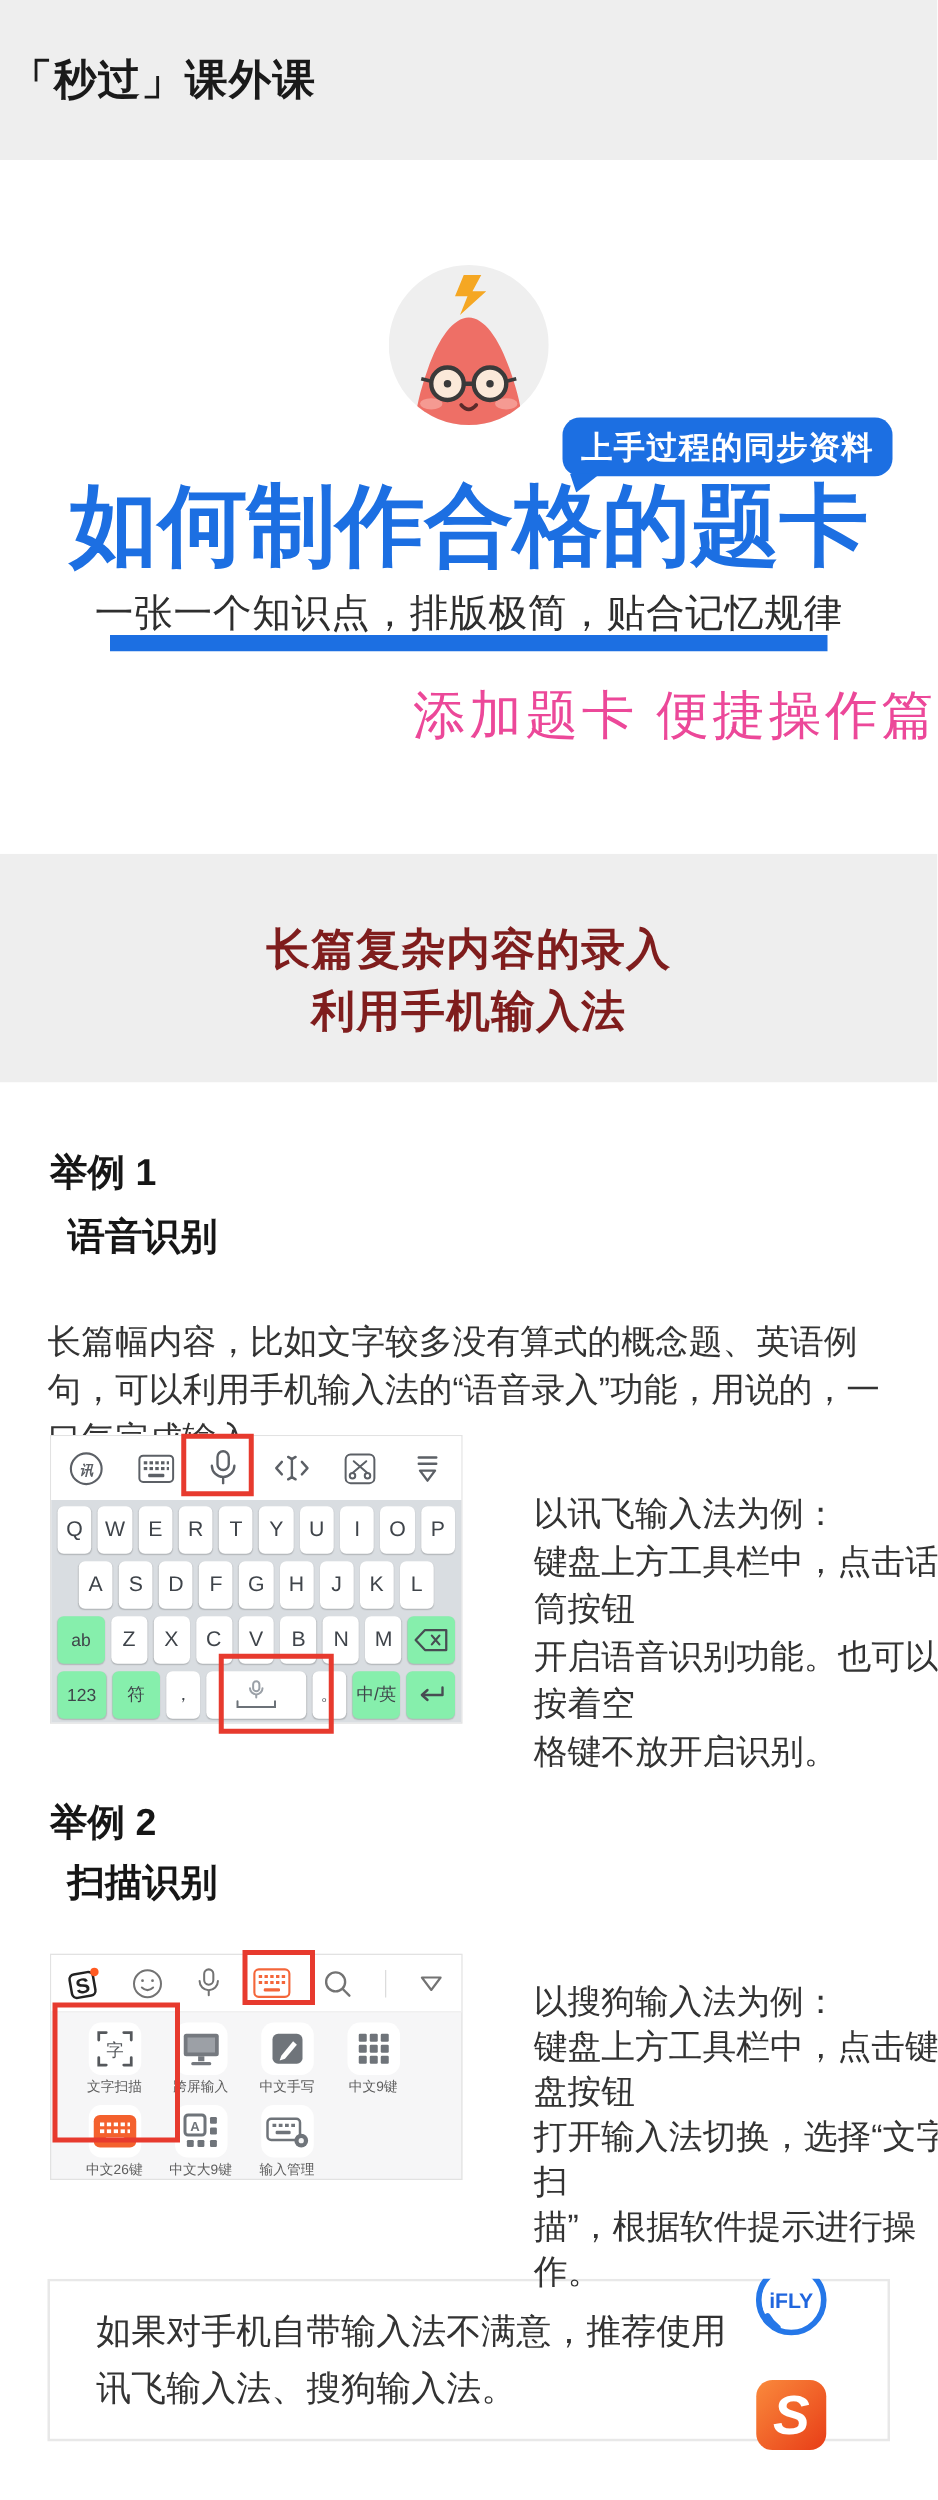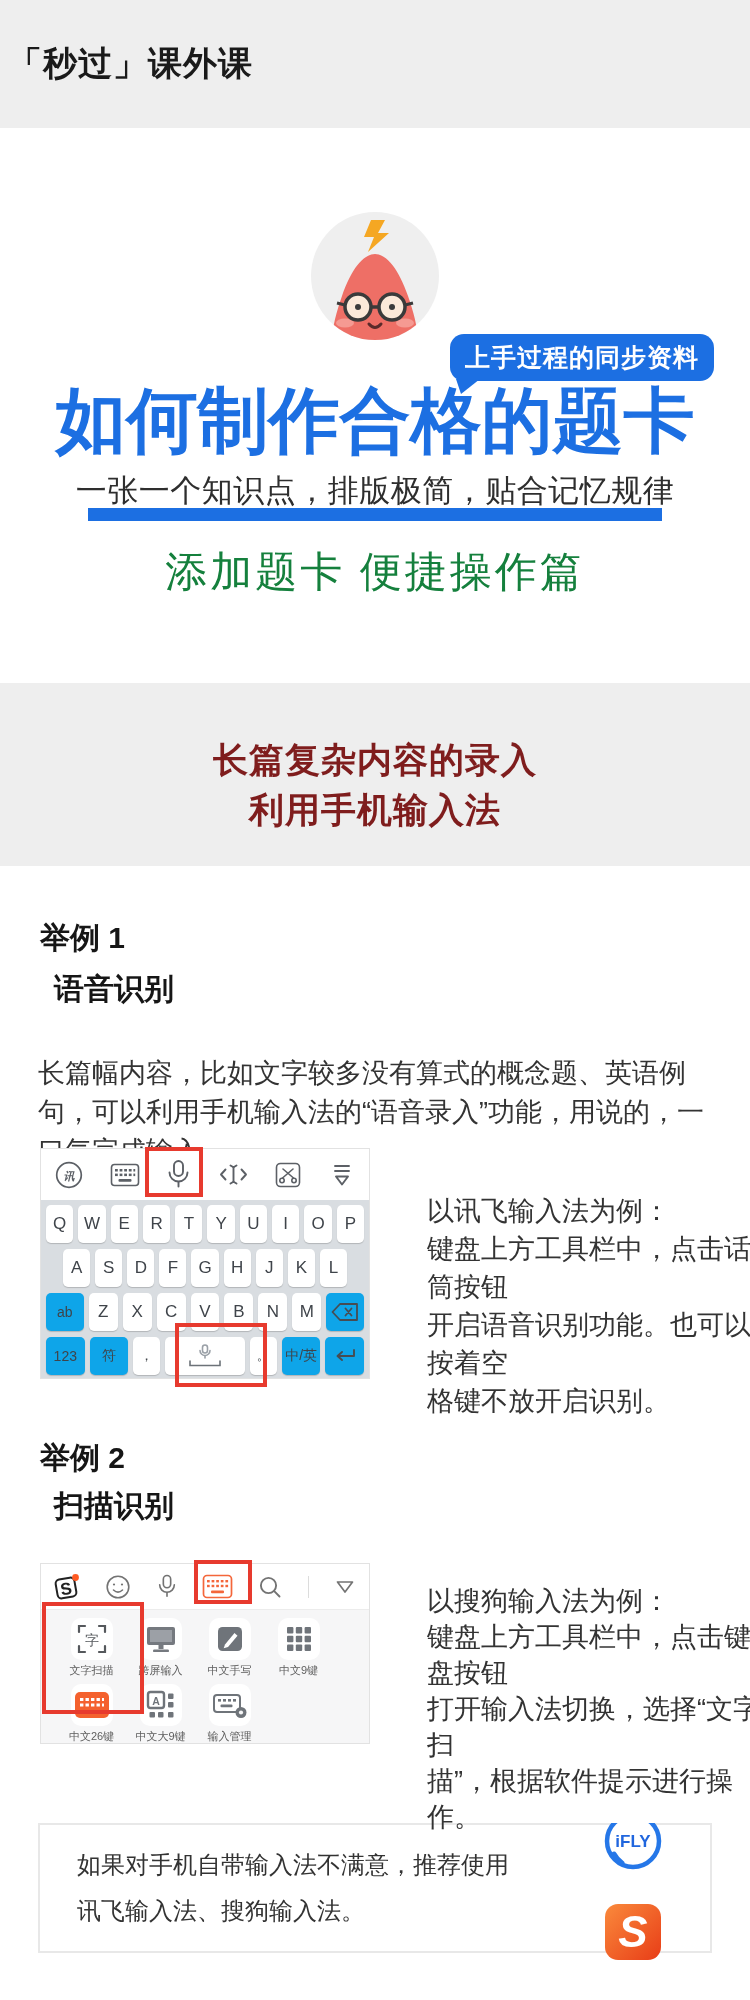--- a/index.html
+++ b/index.html
@@ -25,22 +25,22 @@
   .mascot{position:absolute;left:311px;top:84px;width:128px;height:128px;}
   .badge{position:absolute;left:450px;top:206px;height:47px;background:var(--accent);
     color:#fff;font-size:25px;font-weight:bold;border-radius:14px;padding:0 15px;
     display:flex;align-items:center;letter-spacing:1px;}
   .badge-tail{position:absolute;left:6px;bottom:-13px;width:24px;height:15px;}
   .hero-title{position:absolute;top:246px;width:100%;text-align:center;
     font-size:71px;font-weight:bold;color:var(--accent);letter-spacing:0;}
   .hero-sub{position:absolute;top:342px;width:100%;text-align:center;
     font-size:31px;font-weight:500;color:#2e2e2e;letter-spacing:0.5px;}
   .hero-bar{position:absolute;top:380px;left:88px;width:574px;height:13px;background:var(--accent);}
-  .hero-sec{position:absolute;top:416px;width:100%;text-align:center;
-    font-size:42px;font-weight:500;color:#15803d;letter-spacing:3px;}
+  .hero-sec{position:absolute;top:416px;width:100%;text-align:right;
+    font-size:42px;font-weight:500;color:#ec4899;letter-spacing:3px;}
   
   .banner{height:183px;background:#eeeeee;text-align:center;padding-top:52px;}
   .banner div{font-size:35px;font-weight:bold;line-height:50px;color:#7f1d1d;letter-spacing:1px;}
   
   .ex{position:relative;background:#fff;}
   .ex1{height:564px;}
   .ex2{height:393px;}
   .ex-label{position:absolute;left:40px;font-size:30px;font-weight:bold;color:#161616;}
   .ex-title{position:absolute;left:54px;font-size:30px;font-weight:bold;color:#161616;}
   .ex1 .ex-label{top:52px;} .ex1 .ex-title{top:103px;}
@@ -54,21 +54,21 @@
   .fig-kb{position:absolute;left:40px;top:282px;width:330px;height:231px;
     border:1px solid #e2e2e2;background:#fff;}
   .kb-toolbar{height:51px;display:flex;align-items:center;justify-content:space-between;
     padding:0 13px;background:#fff;}
   .kb-keys{position:absolute;left:0;right:0;top:51px;bottom:0;background:#d9dde1;padding:5px;}
   .krow{display:flex;gap:5px;margin-bottom:6px;}
   .krow.inset{padding:0 17px;}
   .key{flex:1;height:38px;background:#fff;border-radius:5px;
     display:flex;align-items:center;justify-content:center;
     font-size:17px;color:#3f444a;box-shadow:0 1px 1px rgba(0,0,0,.18);}
-  .key.fn{background:#0ea5e9;flex:1.3;font-size:14px;}
+  .key.fn{background:#86efac;flex:1.3;font-size:14px;}
   .key.sm{flex:0.9;}
   .key.space{flex:2.7;background:#fff;}
   .krow4 .key{font-size:14px;}
   
   .fig-sg{position:absolute;left:40px;top:133px;width:330px;height:181px;
     border:1px solid #e2e2e2;background:#f6f6f7;}
   .sg-toolbar{height:46px;background:#fff;border-bottom:1px solid #ececec;
     display:flex;align-items:center;justify-content:space-between;padding:0 12px;}
   .tb-divider{display:inline-block;width:1px;height:22px;background:#dcdcdc;}
   .sg-panel{display:flex;flex-wrap:wrap;padding:8px 0 0 16px;width:100%;}
@@ -78,21 +78,21 @@
   .sg-item span.lbl{margin-top:4px;font-size:11px;color:#5d5d5d;line-height:13px;}
   
   .hl{position:absolute;border:4px solid var(--red);z-index:6;background:transparent;}
   .hl-mic{left:104px;top:-2px;width:58px;height:50px;}
   .hl-space{left:134px;top:174px;width:92px;height:64px;}
   .hl-kb{left:153px;top:-4px;width:58px;height:44px;}
   .hl-scan{left:1px;top:38px;width:102px;height:112px;}
   
   .note{margin:0 38px;height:130px;border:2px solid #e8e8e8;
     display:flex;align-items:center;background:#fff;}
-  .note-text{flex:1;padding-left:37px;font-size:24px;line-height:46px;color:var(--body);}
+  .note-text{flex:1;padding-left:37px;font-size:28px;line-height:46px;color:var(--body);}
   .note-logos{display:flex;align-items:center;gap:26px;padding-right:46px;flex-direction:column;}
   .tb-icon{display:flex;align-items:center;justify-content:center;}
 </style>
 </head>
 <body>
 
 <div class="hdr">
   <h1>「秒过」课外课</h1>
 </div>
 

